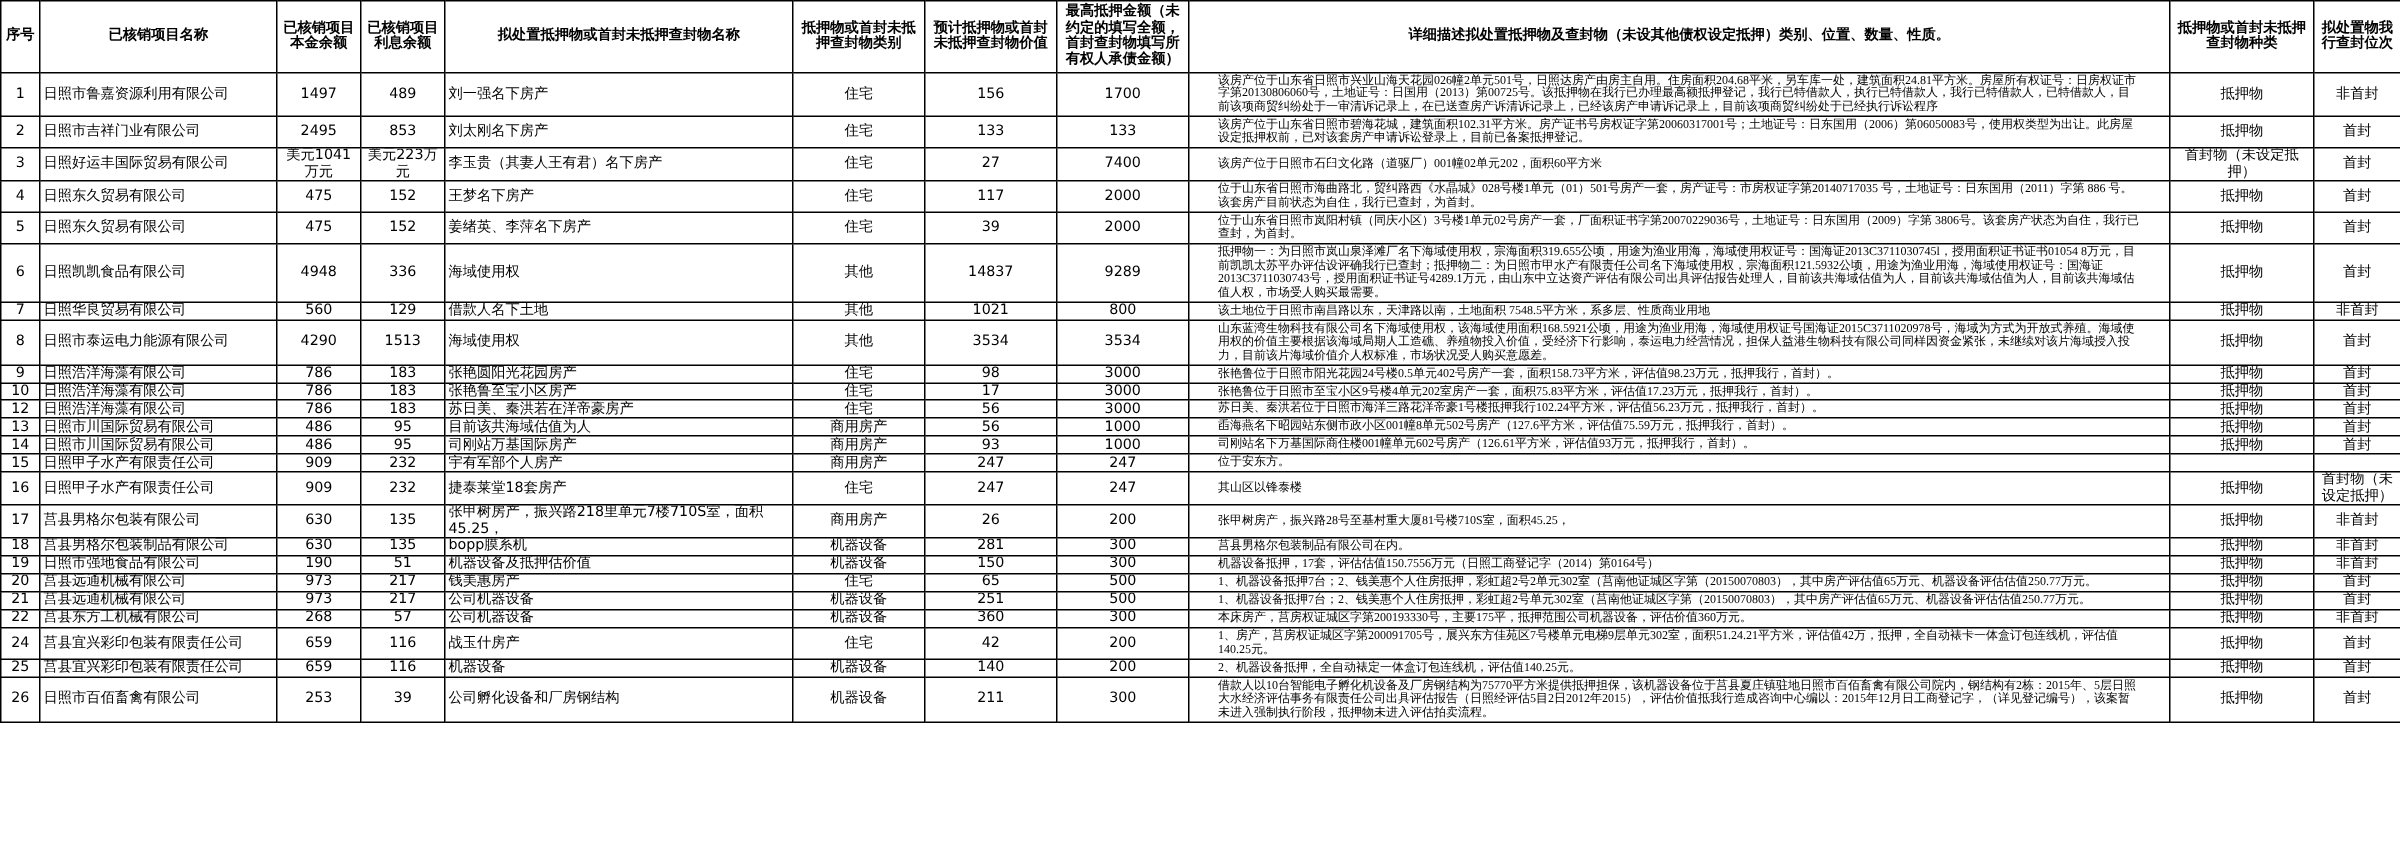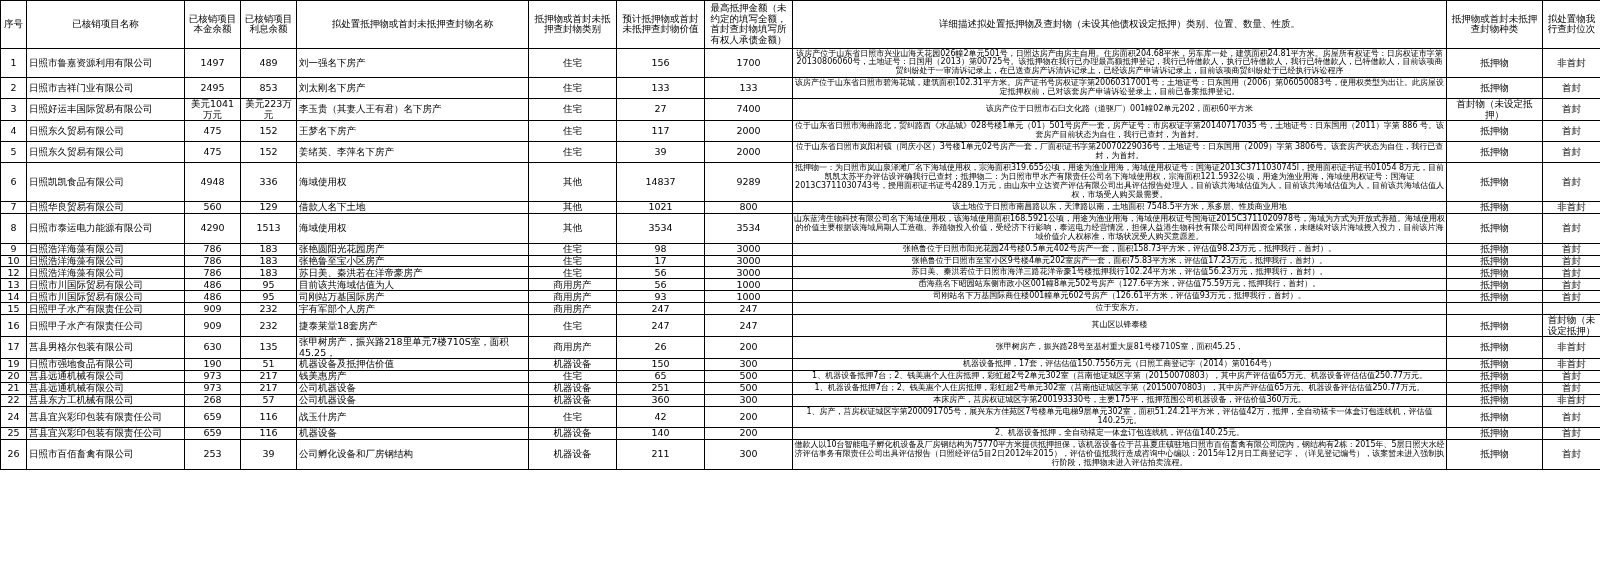--- a/index.html
+++ b/index.html
@@ -1,22 +1,22 @@
 <!DOCTYPE html>
 <html><head>
 <meta charset="utf-8">
 <style>
   html,body{margin:0;padding:0;background:#ffffff;}
   body{font-family:"DejaVu Sans","Liberation Sans",sans-serif;color:#000;}
   #sheet{width:1600px;height:568px;overflow:hidden;position:relative;}
   table{border-collapse:collapse;table-layout:fixed;width:1600px;}
   th,td{border:1px solid #000;padding:0 2px;vertical-align:middle;overflow:hidden;}
-  thead th{font-size:9.5px;font-weight:normal;text-align:center;line-height:1.12;padding:2px 1px;}
+  thead th{font-size:9.5px;font-weight:bold;text-align:center;line-height:1.12;padding:2px 1px;}
   td{font-size:9px;line-height:1.1;}
-  .desc{font-size:8px;line-height:1.12;text-align:center;padding:1px 0;}
+  .desc{font-size:8px;line-height:1.12;text-align:left;padding:1px 19px;font-family:Liberation Serif, serif;}
   .name{font-size:9.5px;}
   .num{font-size:9.5px;text-align:center;}
   col.c0{width:26px;}
   col.c1{width:158px;}
   col.c2{width:56px;}
   col.c3{width:56px;}
   col.c4{width:232px;}
   col.c5{width:88px;}
   col.c6{width:88px;}
   col.c7{width:88px;}
@@ -260,20 +260,33 @@
           <td class="num">135</td>
           <td class="name">张甲树房产，振兴路218里单元7楼710S室，面积45.25，</td>
           <td class="num">商用房产</td>
           <td class="num">26</td>
           <td class="num">200</td>
           <td class="desc">张甲树房产，振兴路28号至基村重大厦81号楼710S室，面积45.25，</td>
           <td class="num">抵押物</td>
           <td class="num">非首封</td>
         </tr>
         <tr>
+          <td class="num">18</td>
+          <td class="name">莒县男格尔包装制品有限公司</td>
+          <td class="num">630</td>
+          <td class="num">135</td>
+          <td class="name">bopp膜系机</td>
+          <td class="num">机器设备</td>
+          <td class="num">281</td>
+          <td class="num">300</td>
+          <td class="desc">莒县男格尔包装制品有限公司在内。</td>
+          <td class="num">抵押物</td>
+          <td class="num">非首封</td>
+        </tr>
+        <tr>
           <td class="num">19</td>
           <td class="name">日照市强地食品有限公司</td>
           <td class="num">190</td>
           <td class="num">51</td>
           <td class="name">机器设备及抵押估价值</td>
           <td class="num">机器设备</td>
           <td class="num">150</td>
           <td class="num">300</td>
           <td class="desc">机器设备抵押，17套，评估估值150.7556万元（日照工商登记字（2014）第0164号）</td>
           <td class="num">抵押物</td>

